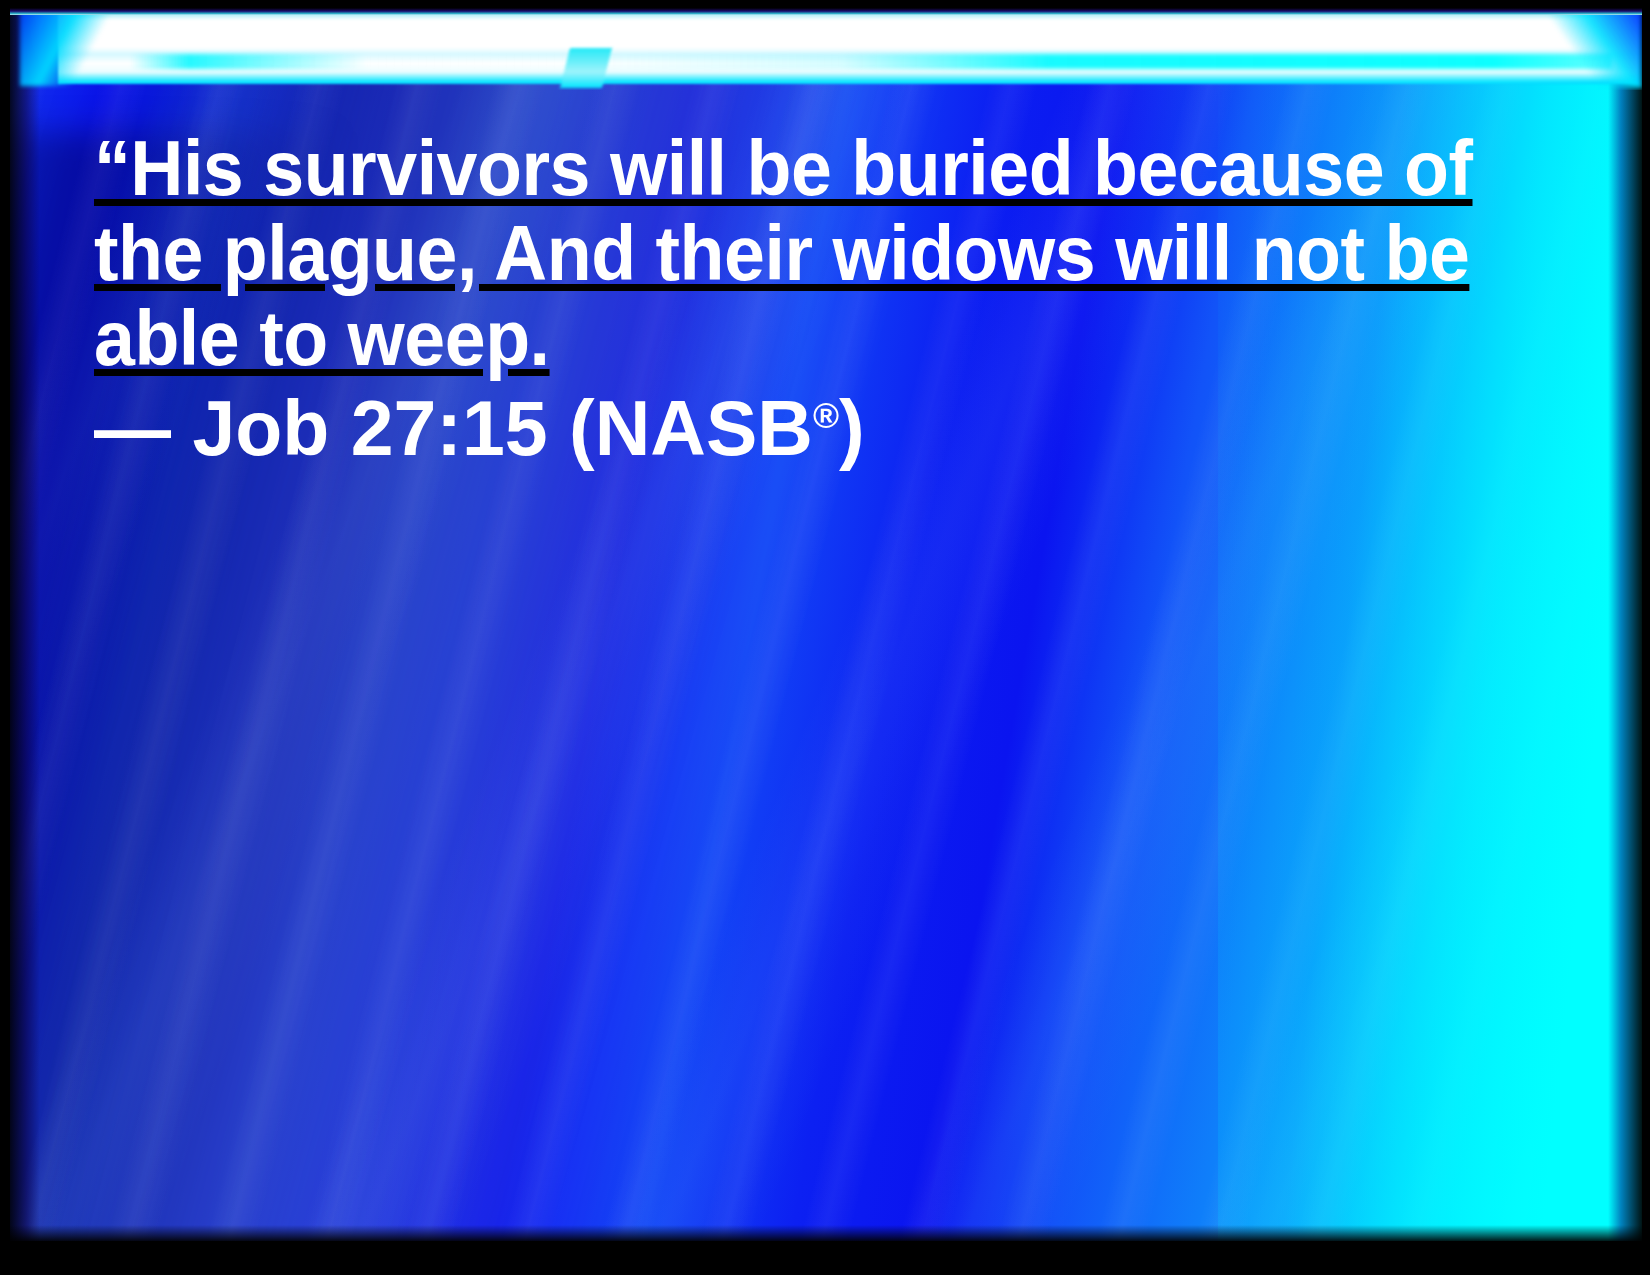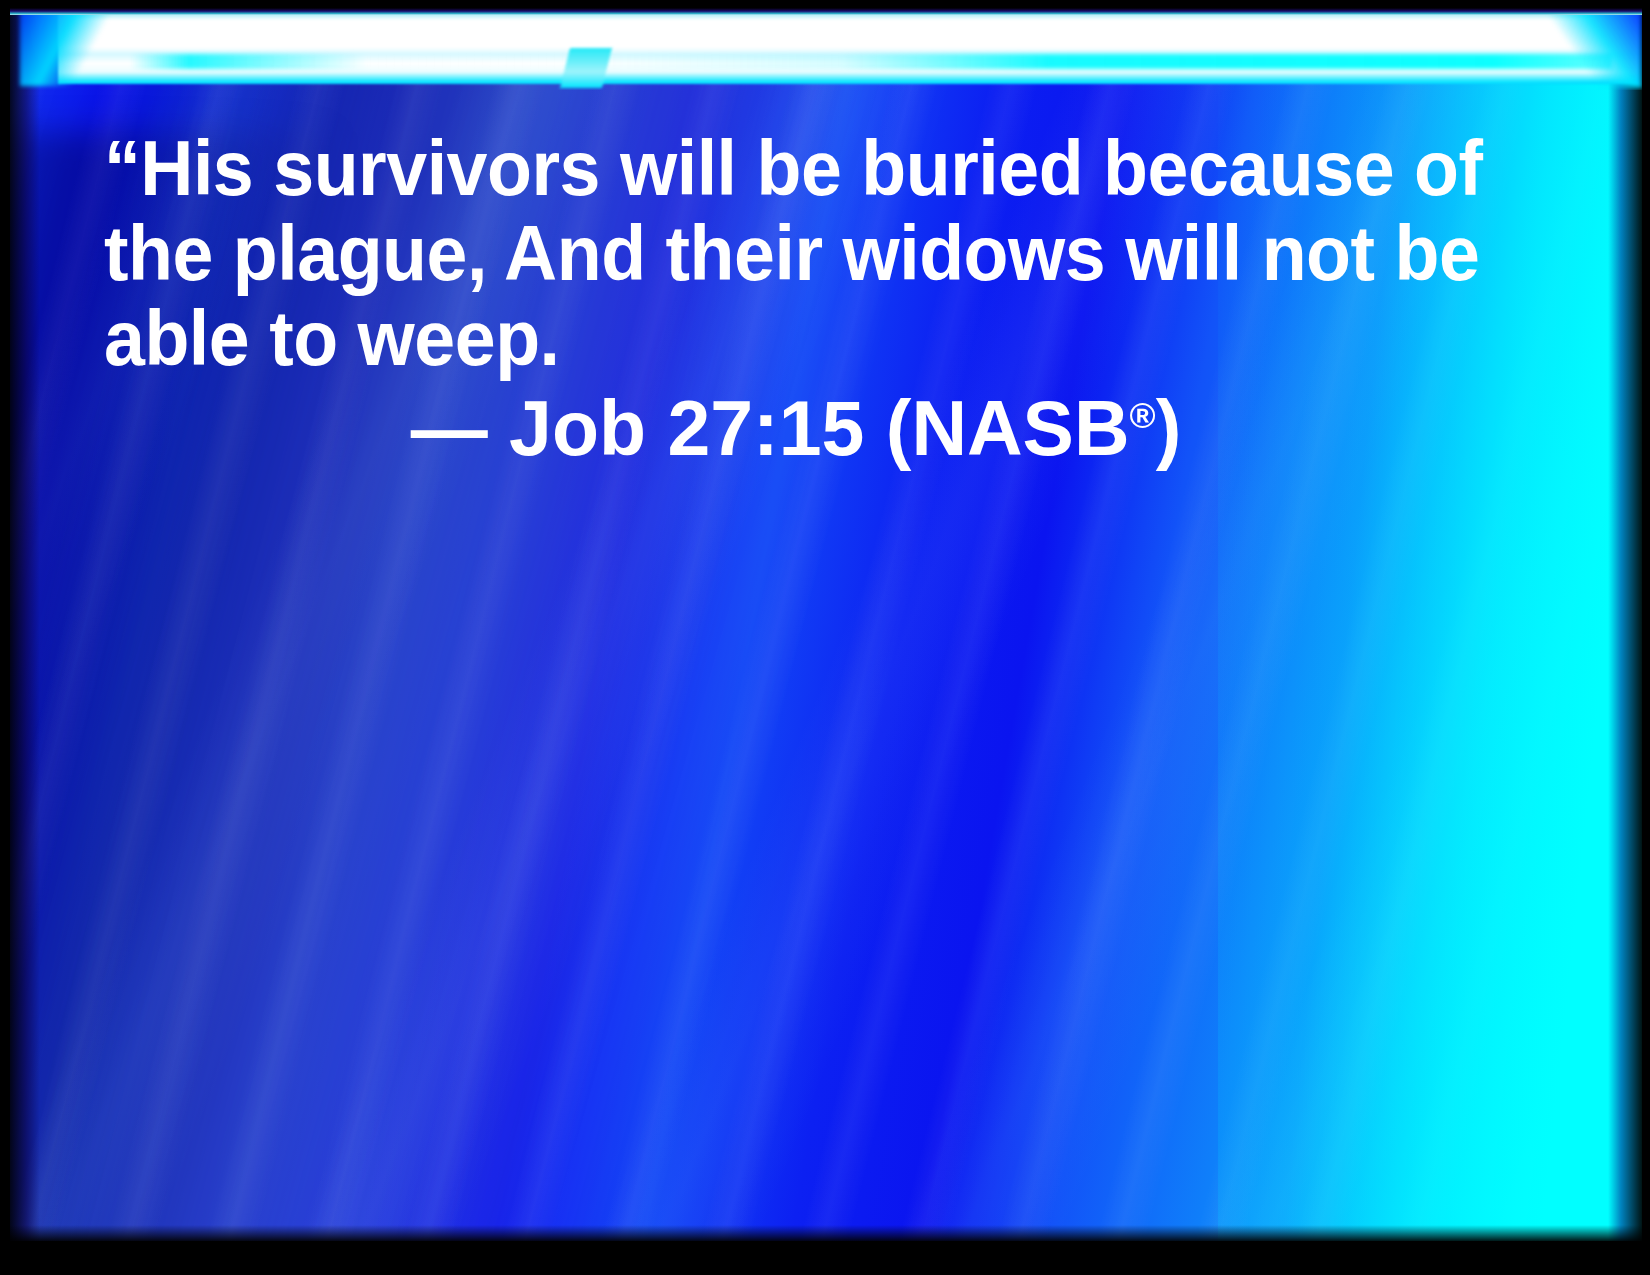--- a/index.html
+++ b/index.html
@@ -209,37 +209,37 @@
     background:linear-gradient(180deg,
         #000000 0%,
         #1b0b6e 45%,
         #2aa9c4 78%,
         #bfeff7 100%);
   }
 
   
   .verse-block {
     position:absolute;
-    left:94px; top:118px; width:1420px;
+    left:84px; top:118px; width:1420px;text-decoration:underline;
   }
   .verse-line {
     color:#ffffff;
     font-family:"Liberation Sans", sans-serif;
     font-weight:bold;
     font-size:77px;
     line-height:85px;
     letter-spacing:-0.5px;
     white-space:nowrap;
     transform:scaleX(0.955);
     transform-origin:left center;
   }
   .attribution {
     position:absolute;
     left:84px; top:378px; width:1420px;
-    text-align:center;
+    text-align:left;
     color:#ffffff;
     font-family:"Liberation Sans", sans-serif;
     font-weight:bold;
     font-size:77px;
     line-height:85px;
     white-space:nowrap;
     padding-right:16px;
   }
   .attribution sup {
     font-size:0.46em;

